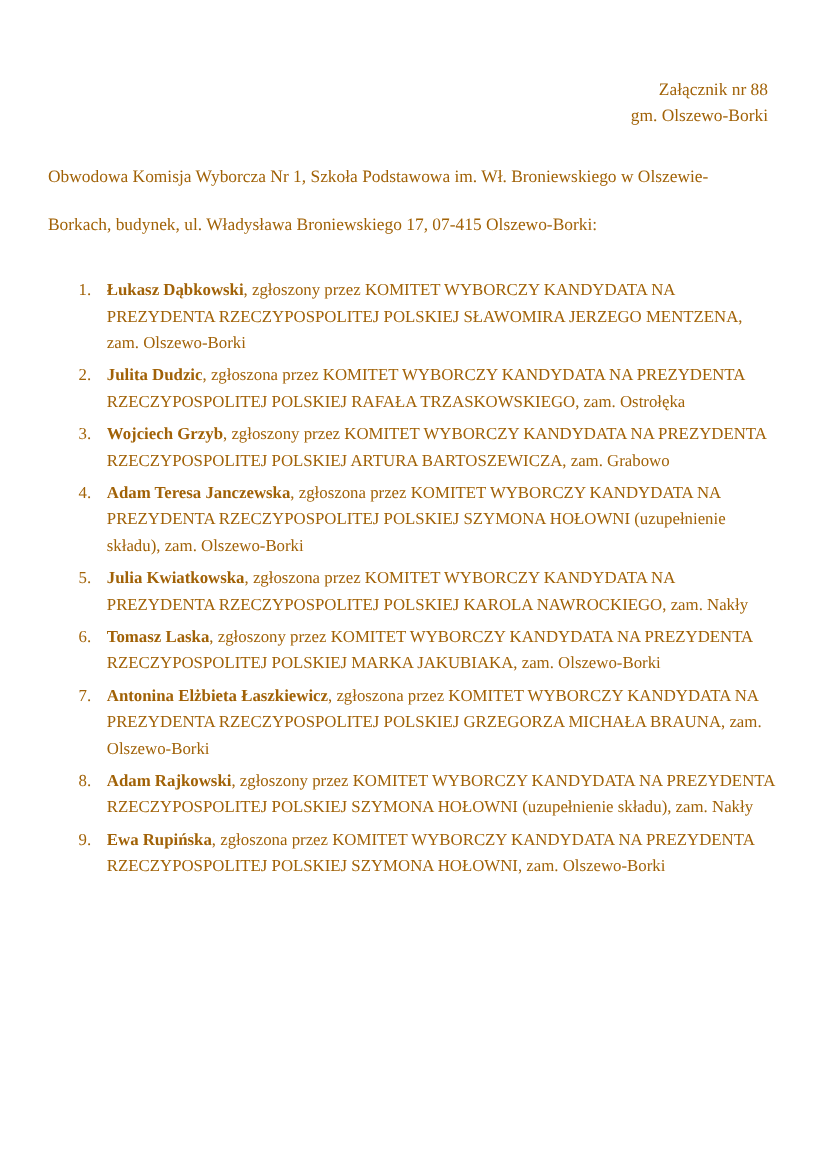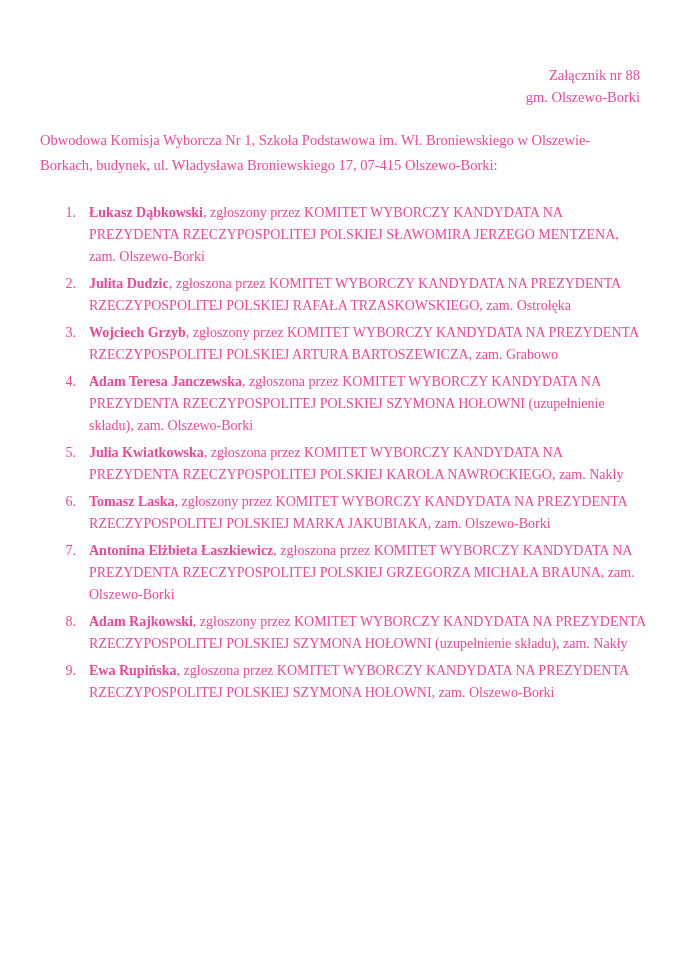--- a/index.html
+++ b/index.html
@@ -6,37 +6,37 @@
     margin: 0;
     padding: 0;
     background: #ffffff;
   }
   .page {
     position: relative;
     width: 679px;
     height: 960px;
     background: #ffffff;
     font-family: "Liberation Serif", "DejaVu Serif", serif;
-    color: #ec4899;
+    color: #a16207;
     overflow: hidden;
     box-sizing: border-box;
   }
   .header-right {
     margin-top: 64px;
     padding-right: 39px;
     text-align: right;
     font-size: 14.5px;
     line-height: 22px;
   }
   .intro {
     margin-top: 20px;
     margin-left: 40px;
     margin-right: 36px;
     font-size: 14.5px;
-    line-height: 25px;
+    line-height: 40px;
     text-align: left;
   }
   .member-list {
     margin-top: 24px;
     margin-left: 40px;
     margin-right: 30px;
   }
   .member-item {
     display: flex;
     align-items: flex-start;

